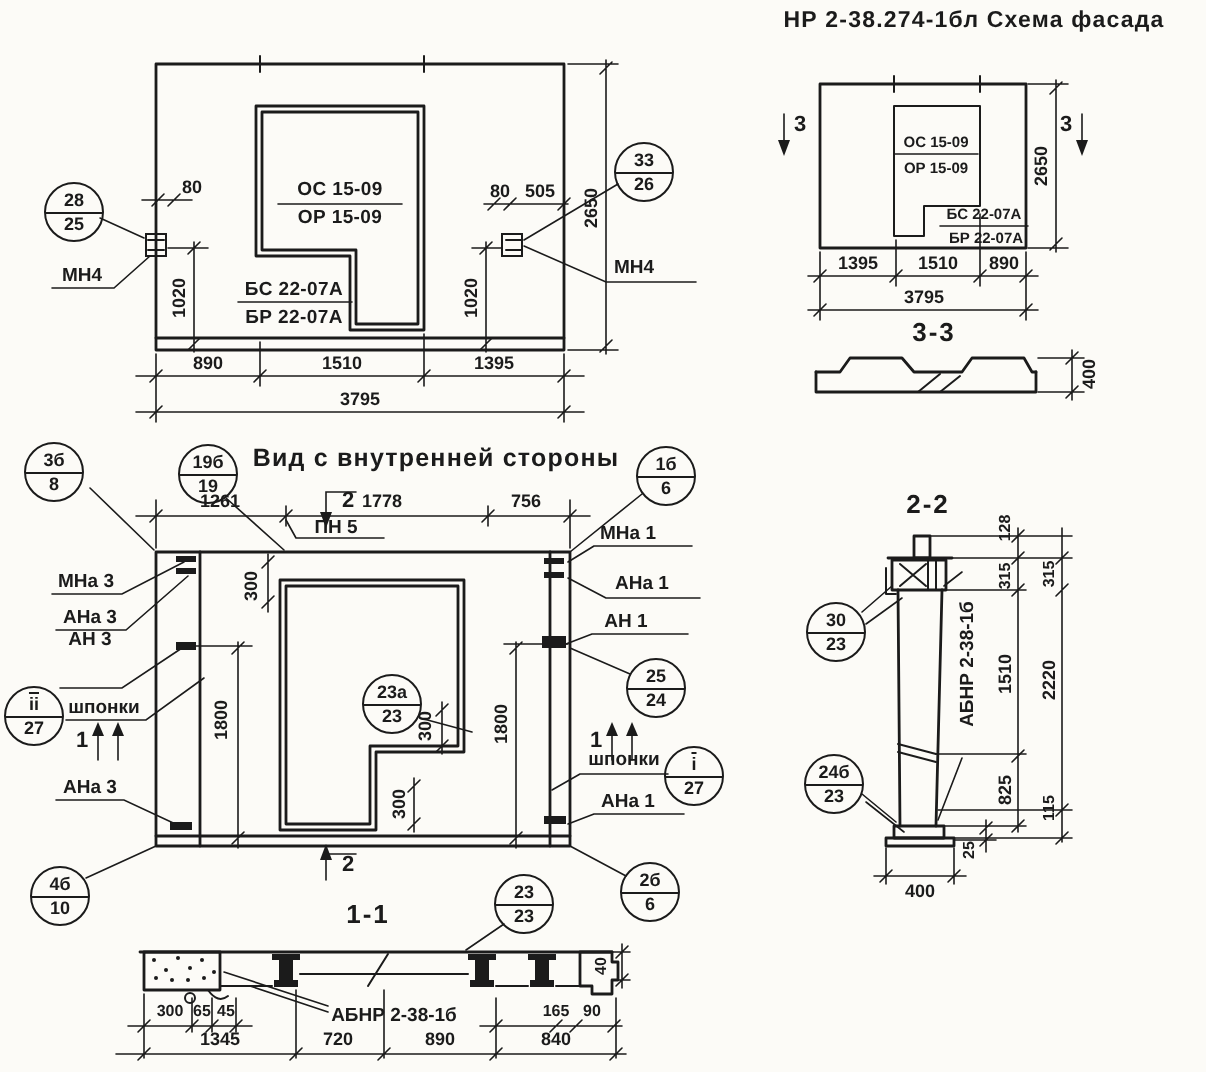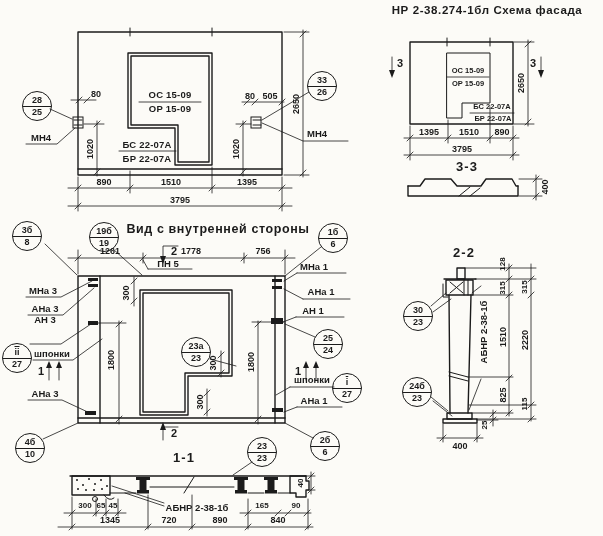--- a/index.html
+++ b/index.html
@@ -286,21 +286,21 @@
     <span class="b">6</span>
   </div>
 
   <span class="lbl name" style="left:197px;top:508px">АБНР 2-38-1б</span>
   <span class="lbl dimsm" style="left:85px;top:506px">300</span>
   <span class="lbl dimsm" style="left:101px;top:506px">65</span>
   <span class="lbl dimsm" style="left:113px;top:506px">45</span>
   <span class="lbl dim" style="left:110px;top:520px">1345</span>
   <span class="lbl dim" style="left:169px;top:520px">720</span>
   <span class="lbl dim" style="left:220px;top:520px">890</span>
-  <span class="lbl dimsm" style="left:262px;top:506px">165</span>
+  <span class="lbl dimsm" style="left:278px;top:506px">165</span>
   <span class="lbl dimsm" style="left:296px;top:506px">90</span>
   <span class="lbl dim" style="left:278px;top:520px">840</span>
   <span class="lbl dimsm rot" style="left:301px;top:483px">40</span>
   <div class="co" style="left:247px;top:437px">
     <span class="t">23</span>
     <span class="b">23</span>
   </div>
 
   <span class="lbl big" style="left:464px;top:252px">2-2</span>
   <span class="lbl name rot" style="left:484px;top:332px">АБНР 2-38-1б</span>

